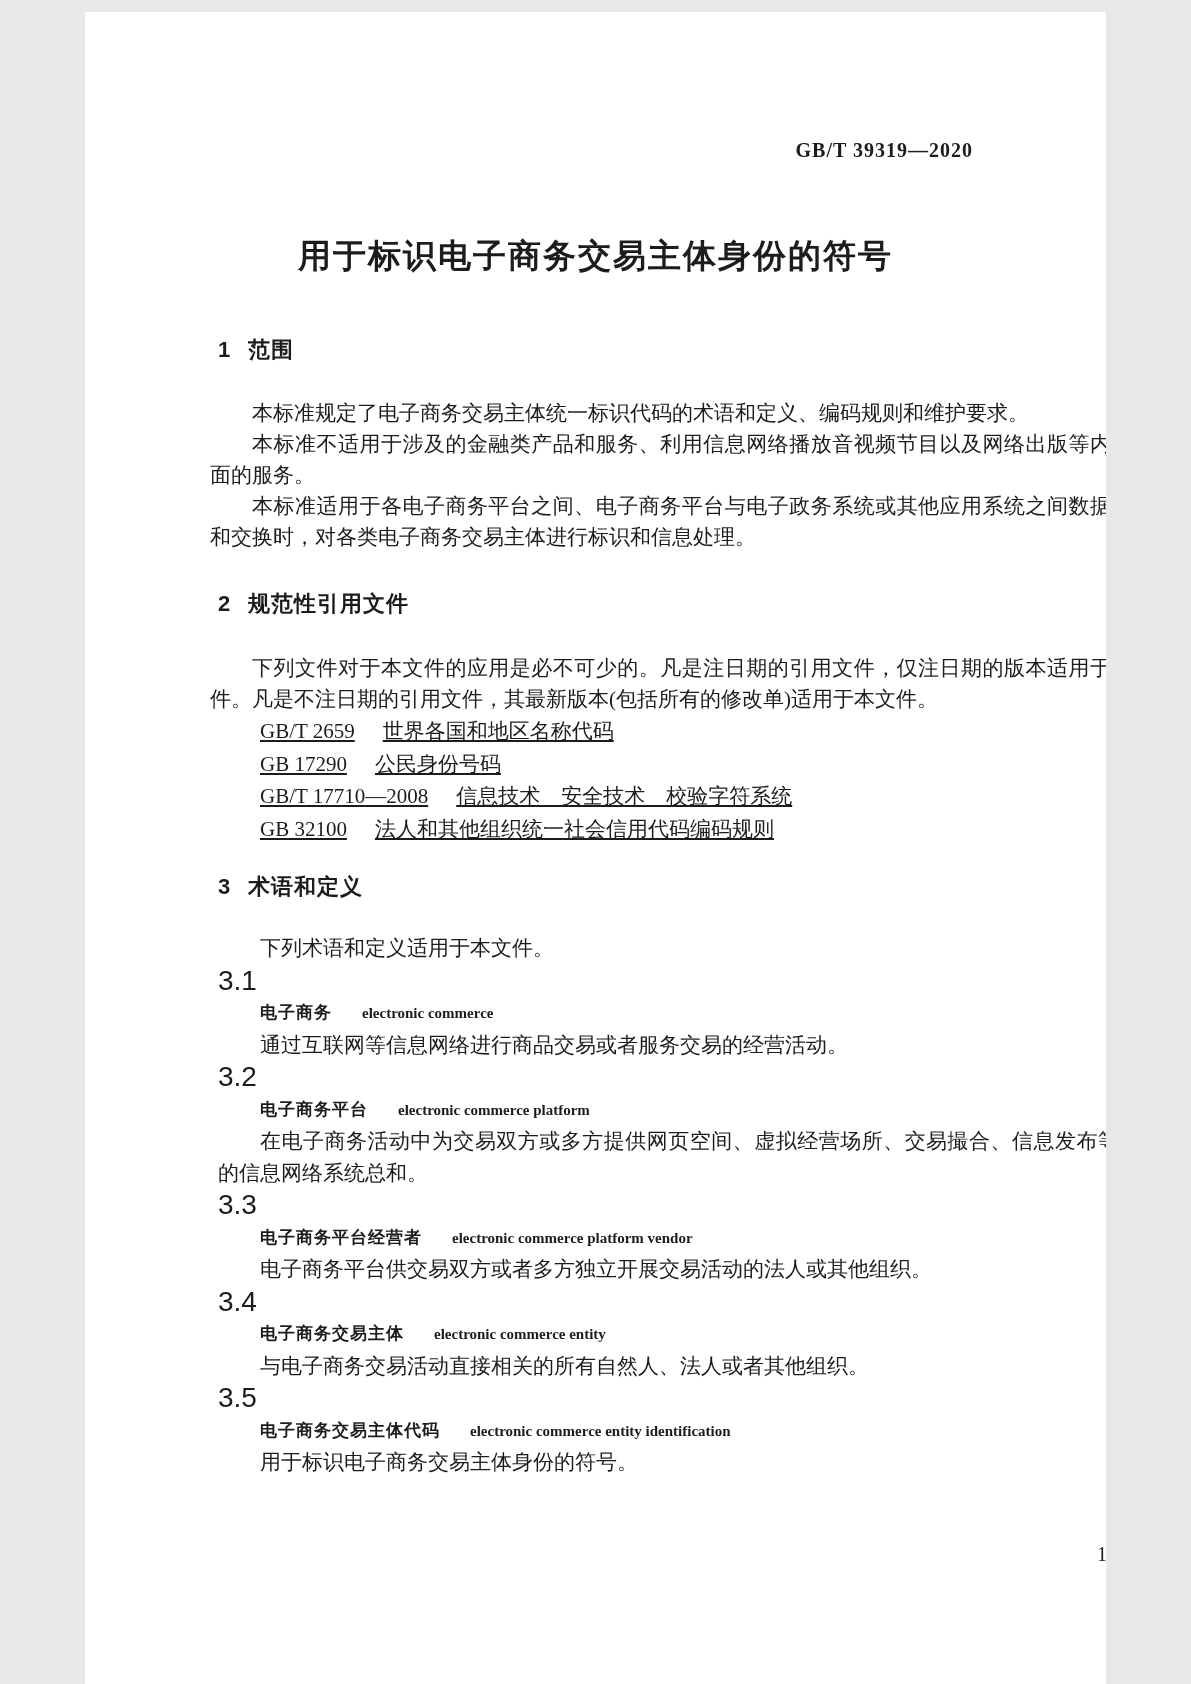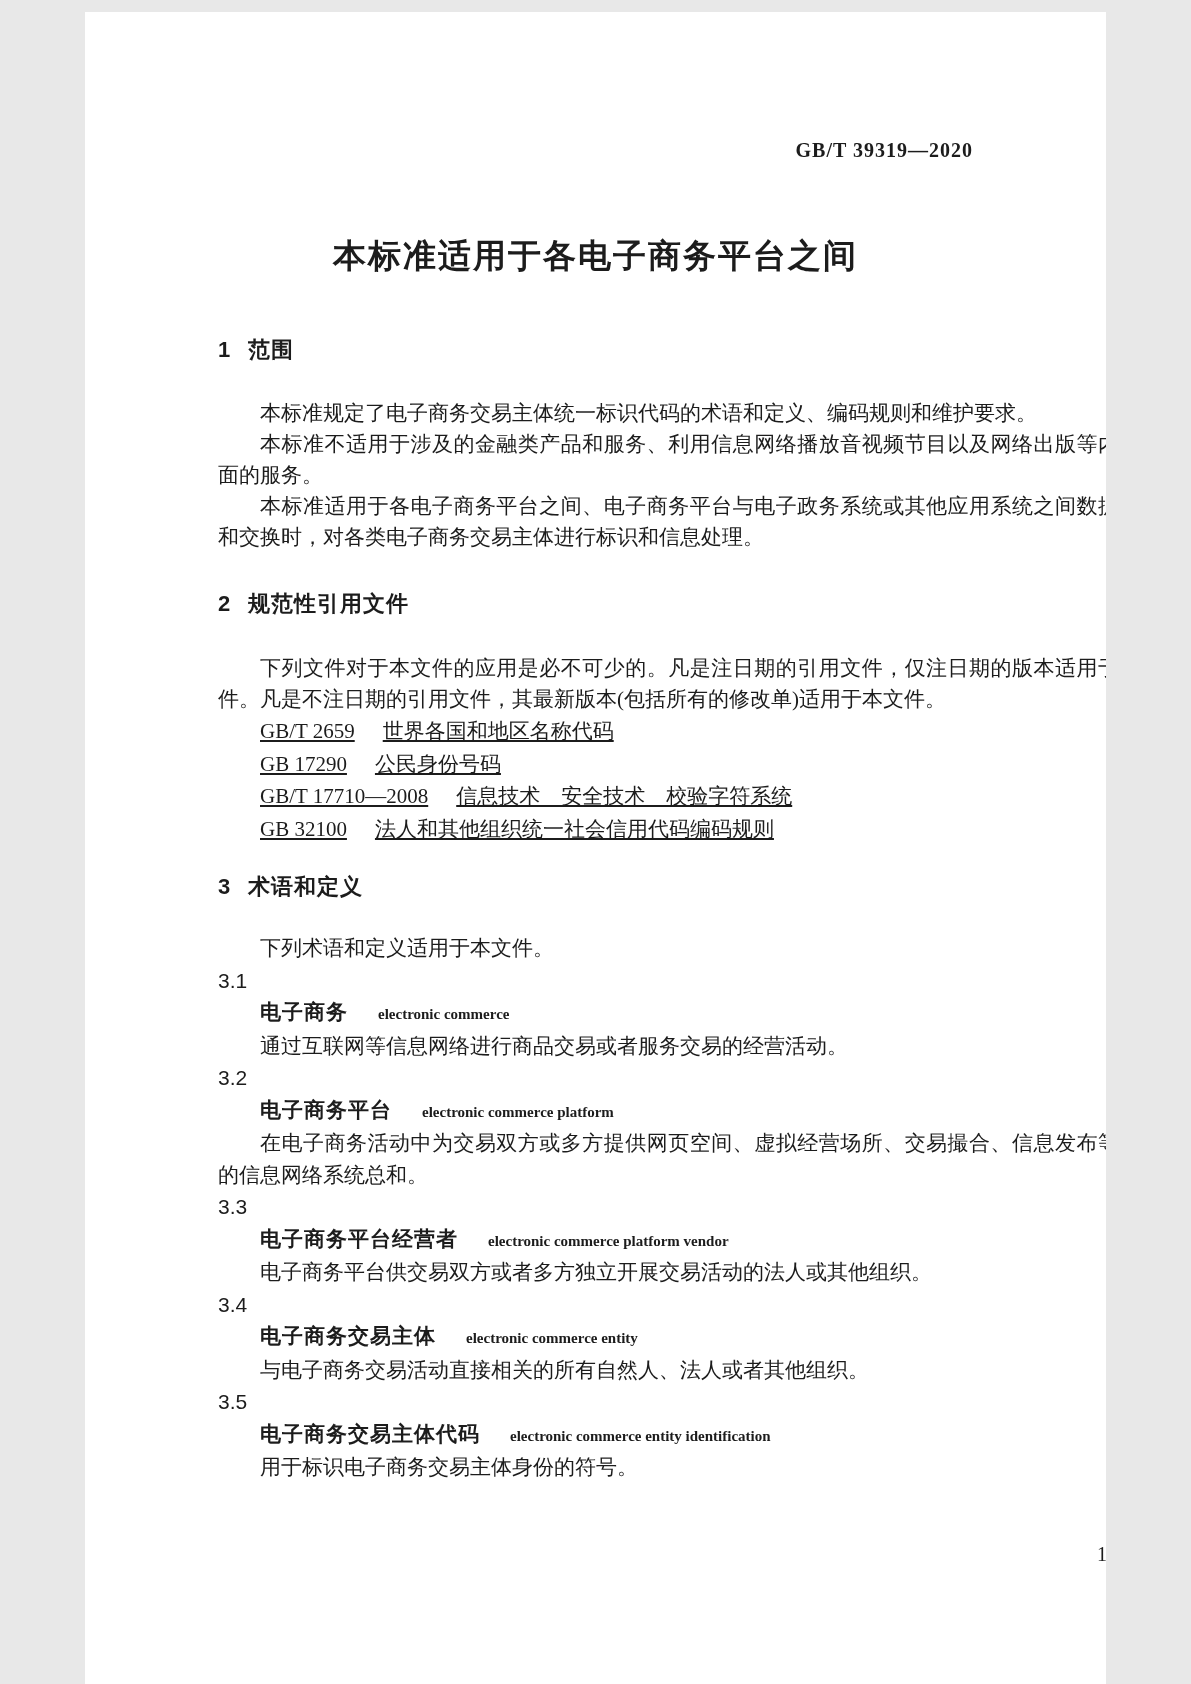--- a/index.html
+++ b/index.html
@@ -25,56 +25,56 @@
     font-weight:bold; font-size:33px; letter-spacing:2px;
     line-height:44px;
   }
   .sec-heading {
     position:absolute; left:133px; width:944px;
     font-family:"Liberation Sans","DejaVu Sans",sans-serif;
     font-weight:bold; font-size:22px; line-height:32px;
     letter-spacing:1px;
   }
   .sec-no { display:inline-block; min-width:30px; font-weight:bold; }
-  .body-block { position:absolute; left:133px; width:944px; }
+  .body-block { position:absolute; left:125px; width:944px; }
   .para {
     margin:0; font-size:21px; line-height:31px;
     text-align:justify; text-indent:2em;
   }
   .ref-list { position:absolute; left:133px; width:944px;text-decoration:underline; }
   .ref-line { font-size:21px; line-height:32.6px; padding-left:42px; }
   .ref-title { margin-left:28px; }
   .terms-block { position:absolute; left:133px; width:944px; font-size:21px; }
   .terms-block .para { line-height:31.5px; }
   .term-no {
     font-family:"Liberation Sans","DejaVu Sans",sans-serif;
-    font-size:21px; line-height:31.5px;
+    font-size:28px; line-height:31.5px;
   }
   .term-line { line-height:31.5px; padding-left:42px; font-weight:bold; }
   .term-zh {
-    font-family:Liberation Sans, sans-serif;
-    font-size:21px; letter-spacing:1px;text-align:right;
+    font-family:Liberation Serif, serif;
+    font-size:17px; letter-spacing:1px;text-align:right;
   }
   .term-en {
     font-family:"Liberation Serif","DejaVu Serif",serif;
     font-size:15px; margin-left:30px;
   }
   .page-number {
     position:absolute; top:1528px; left:1012px;
     font-size:20px; line-height:28px;
   }
 </style>
 </head>
 <body>
 
 <div class="page">
 
   <div class="doc-code">GB/T 39319—2020</div>
 
-  <h1 class="doc-title">本标准适用于各电子商务平台之间</h1>
+  <h1 class="doc-title">用于标识电子商务交易主体身份的符号</h1>
 
   <div class="sec-heading" style="top:322px">
     <span class="sec-no">1</span><span>范围</span>
   </div>
   <div class="body-block" style="top:386px">
     <p class="para">本标准规定了电子商务交易主体统一标识代码的术语和定义、编码规则和维护要求。</p>
     <p class="para">本标准不适用于涉及的金融类产品和服务、利用信息网络播放音视频节目以及网络出版等内容方面的服务。</p>
     <p class="para">本标准适用于各电子商务平台之间、电子商务平台与电子政务系统或其他应用系统之间数据共享和交换时，对各类电子商务交易主体进行标识和信息处理。</p>
   </div>
 

